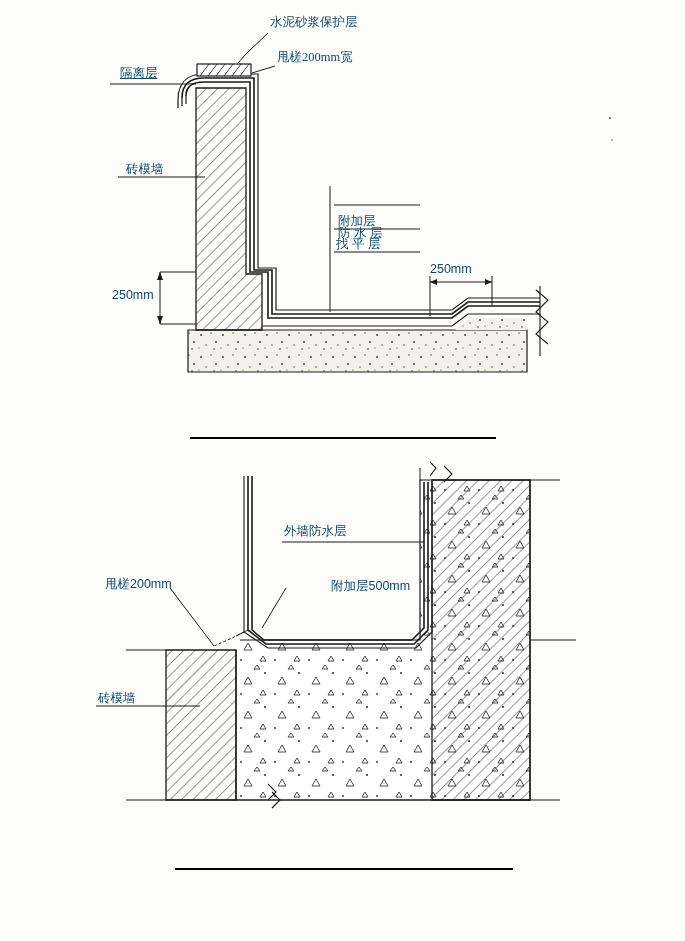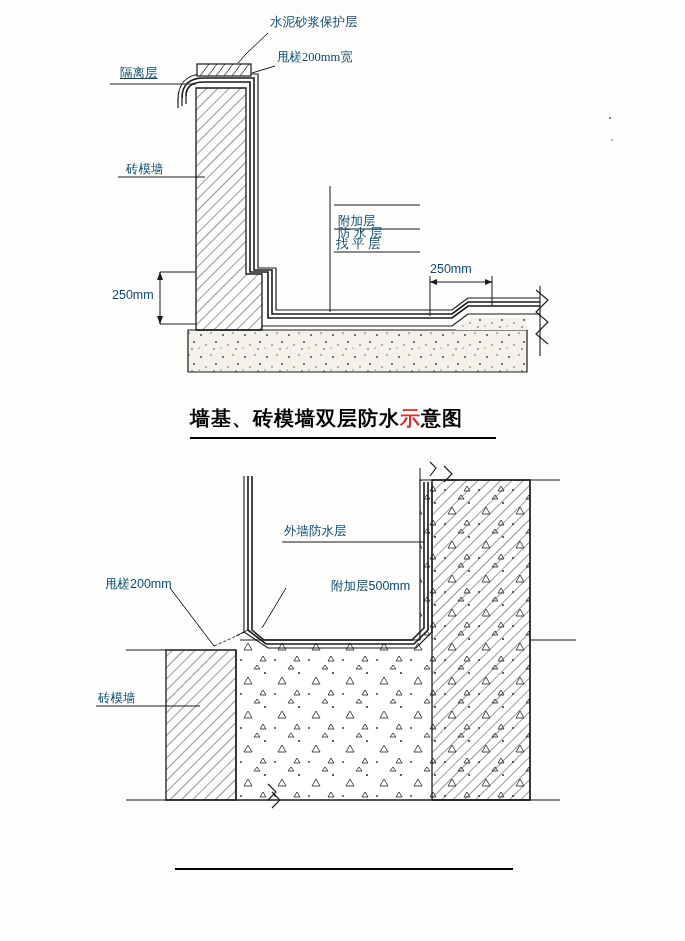--- a/index.html
+++ b/index.html
@@ -142,23 +142,20 @@
   <div class="label" style="left:270px; top:15px;">水泥砂浆保护层</div>
   <div class="label" style="left:277px; top:50px;font-family:Liberation Serif, serif;">甩槎200mm宽</div>
   <div class="label" style="left:120px; top:66px;text-decoration:underline;">隔离层</div>
   <div class="label" style="left:126px; top:162px;">砖模墙</div>
   <div class="label" style="left:338px; top:190px;margin-top:36px;">防 水 层</div>
   <div class="label" style="left:338px; top:214px;">附加层</div>
   <div class="label" style="left:336px; top:237px;">找 平 层</div>
   <div class="label" style="left:430px; top:262px;">250mm</div>
   <div class="label" style="left:112px; top:288px;">250mm</div>
 
-  <div class="caption" style="left:190px; top:405px;">
-    <span>墙基、砖模墙双层防水</span><span class="hl">示</span><span>意图</span>
-  </div>
   <div class="rule" style="left:190px; top:437px; width:306px;"></div>
 
   <svg class="fig" width="685" height="460" viewBox="0 0 685 460" xmlns="http://www.w3.org/2000/svg" style="top:460px;">
     <defs>
       <pattern id="hatch45c" width="8" height="8" patternTransform="rotate(45)" patternUnits="userSpaceOnUse">
         <line x1="0" y1="0" x2="0" y2="8" stroke="#1a1a1a" stroke-width="0.9"></line>
       </pattern>
       <pattern id="concreteTri2" width="34" height="34" patternUnits="userSpaceOnUse">
         <rect width="34" height="34" fill="#ffffff"></rect>
         <path d="M6 20 L10 13 L14 20 Z" fill="none" stroke="#2b2b2b" stroke-width="0.85"></path>

